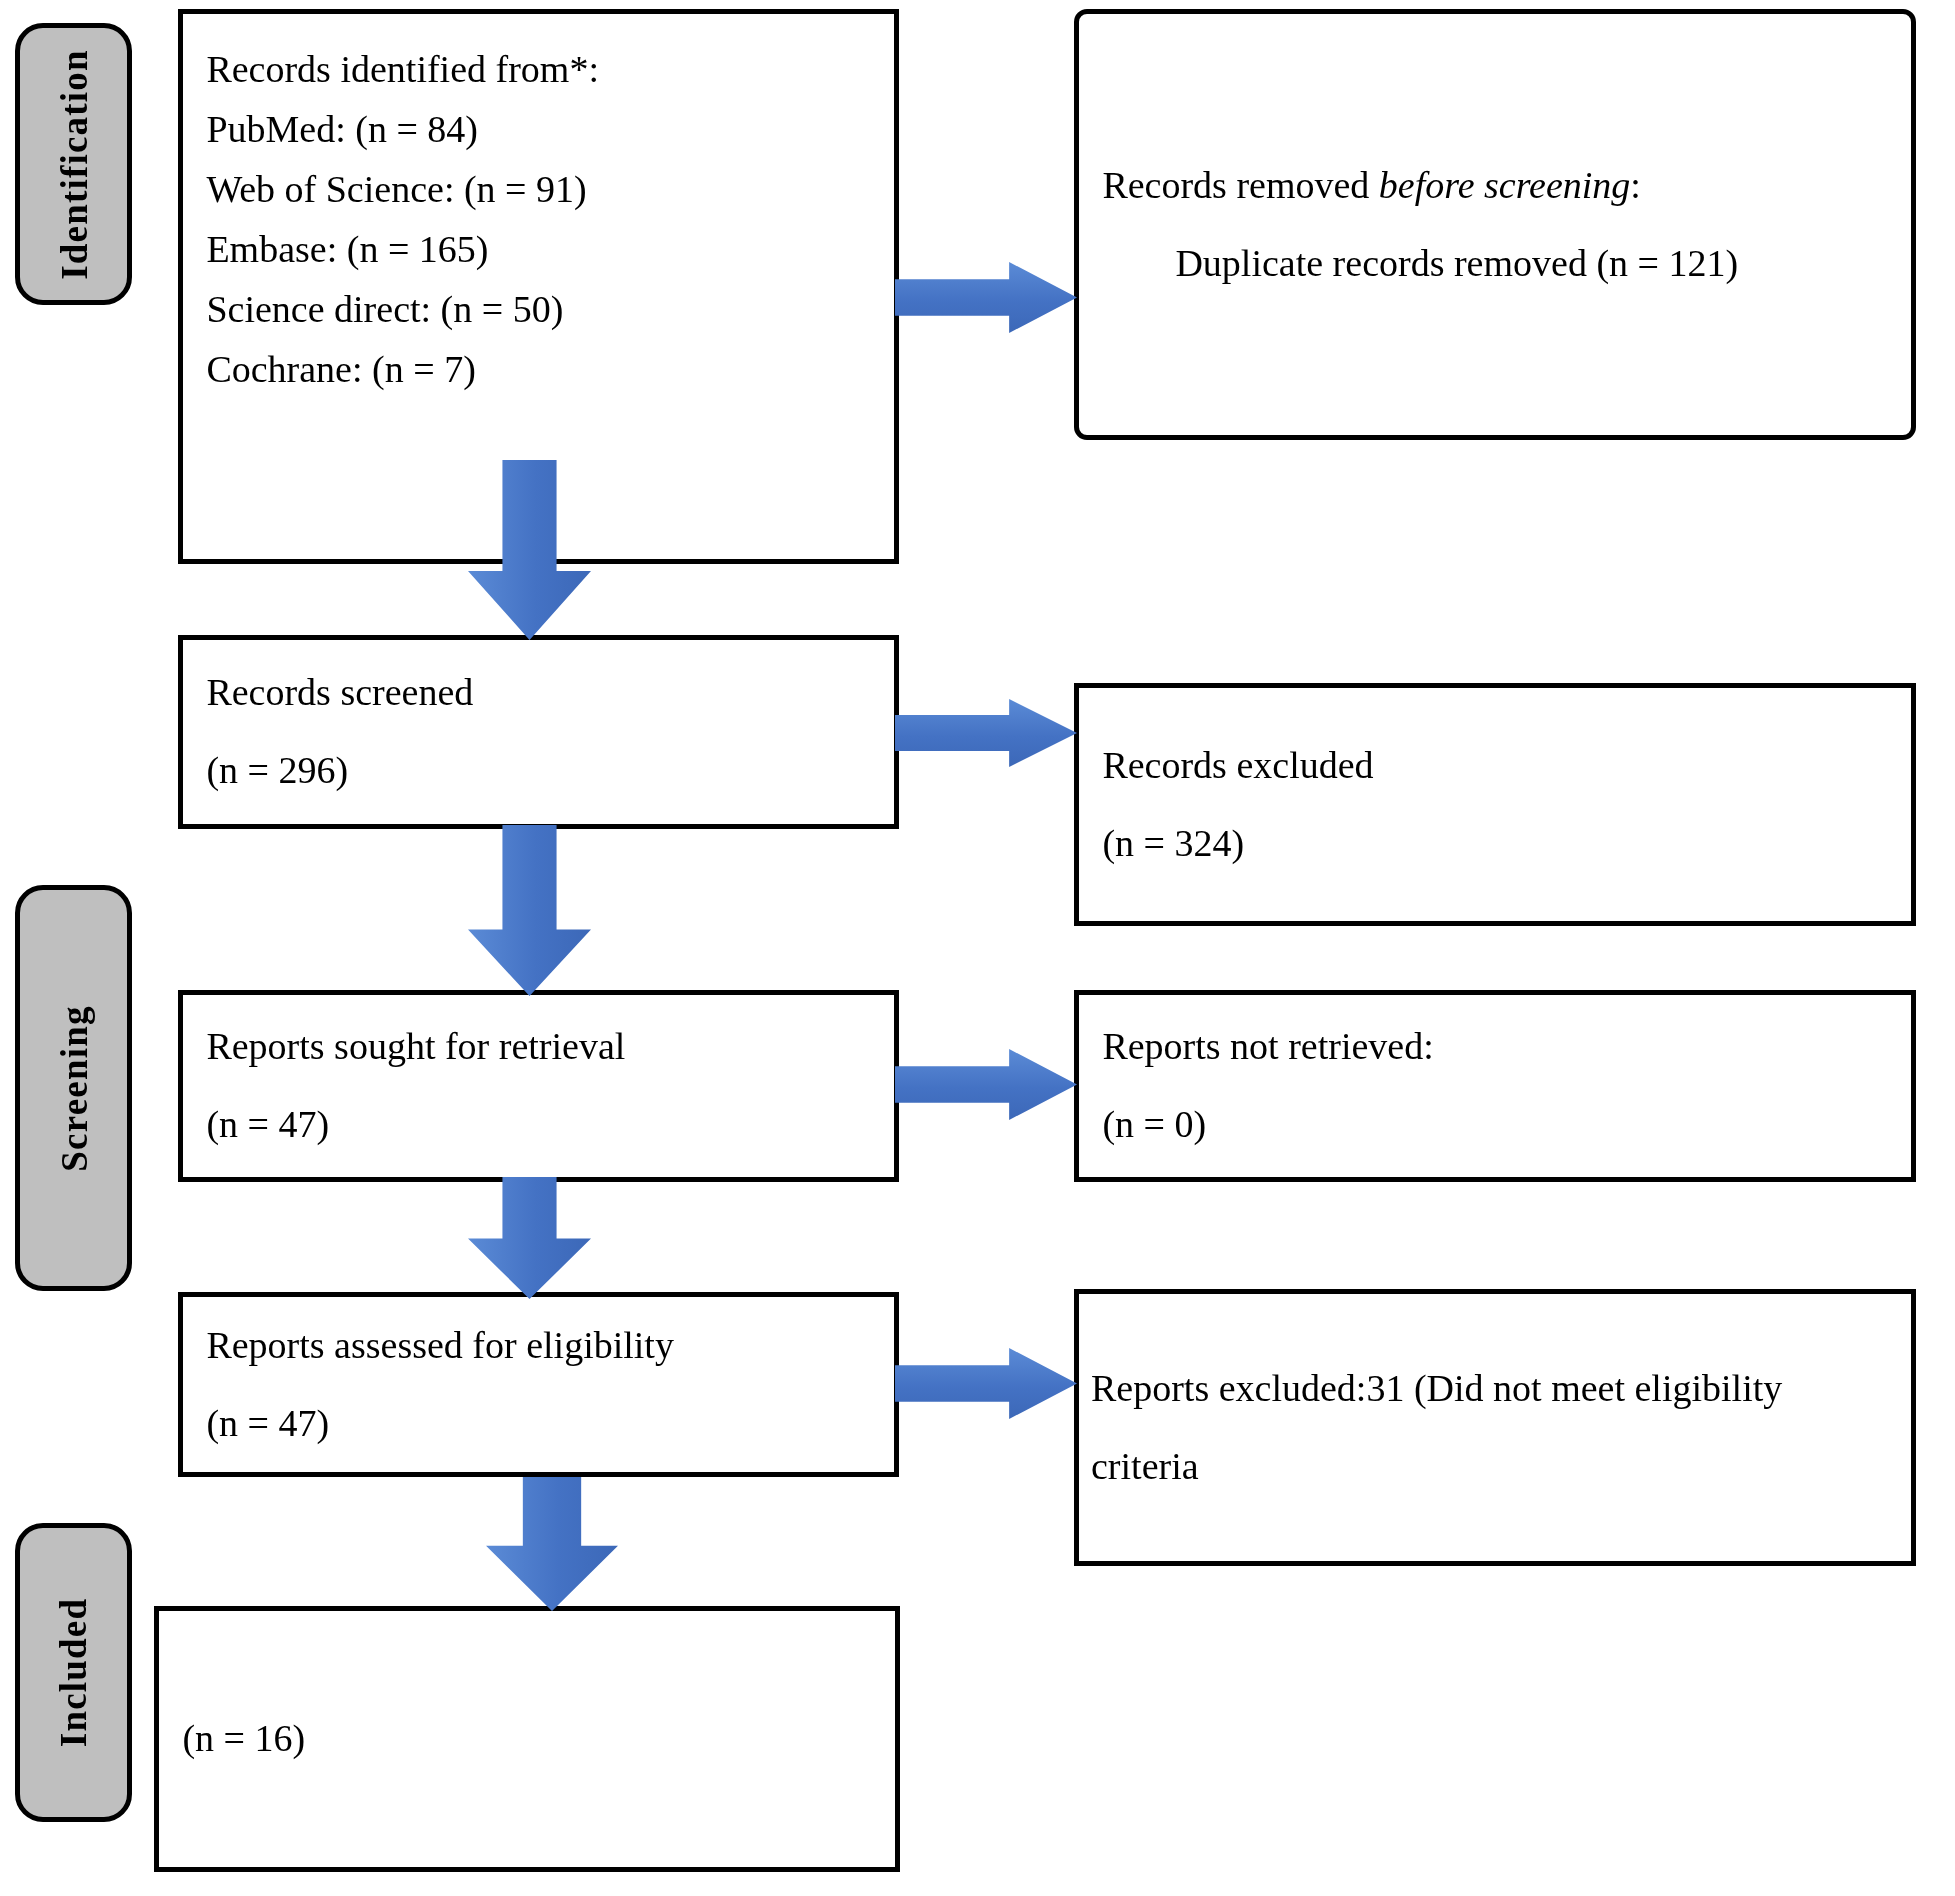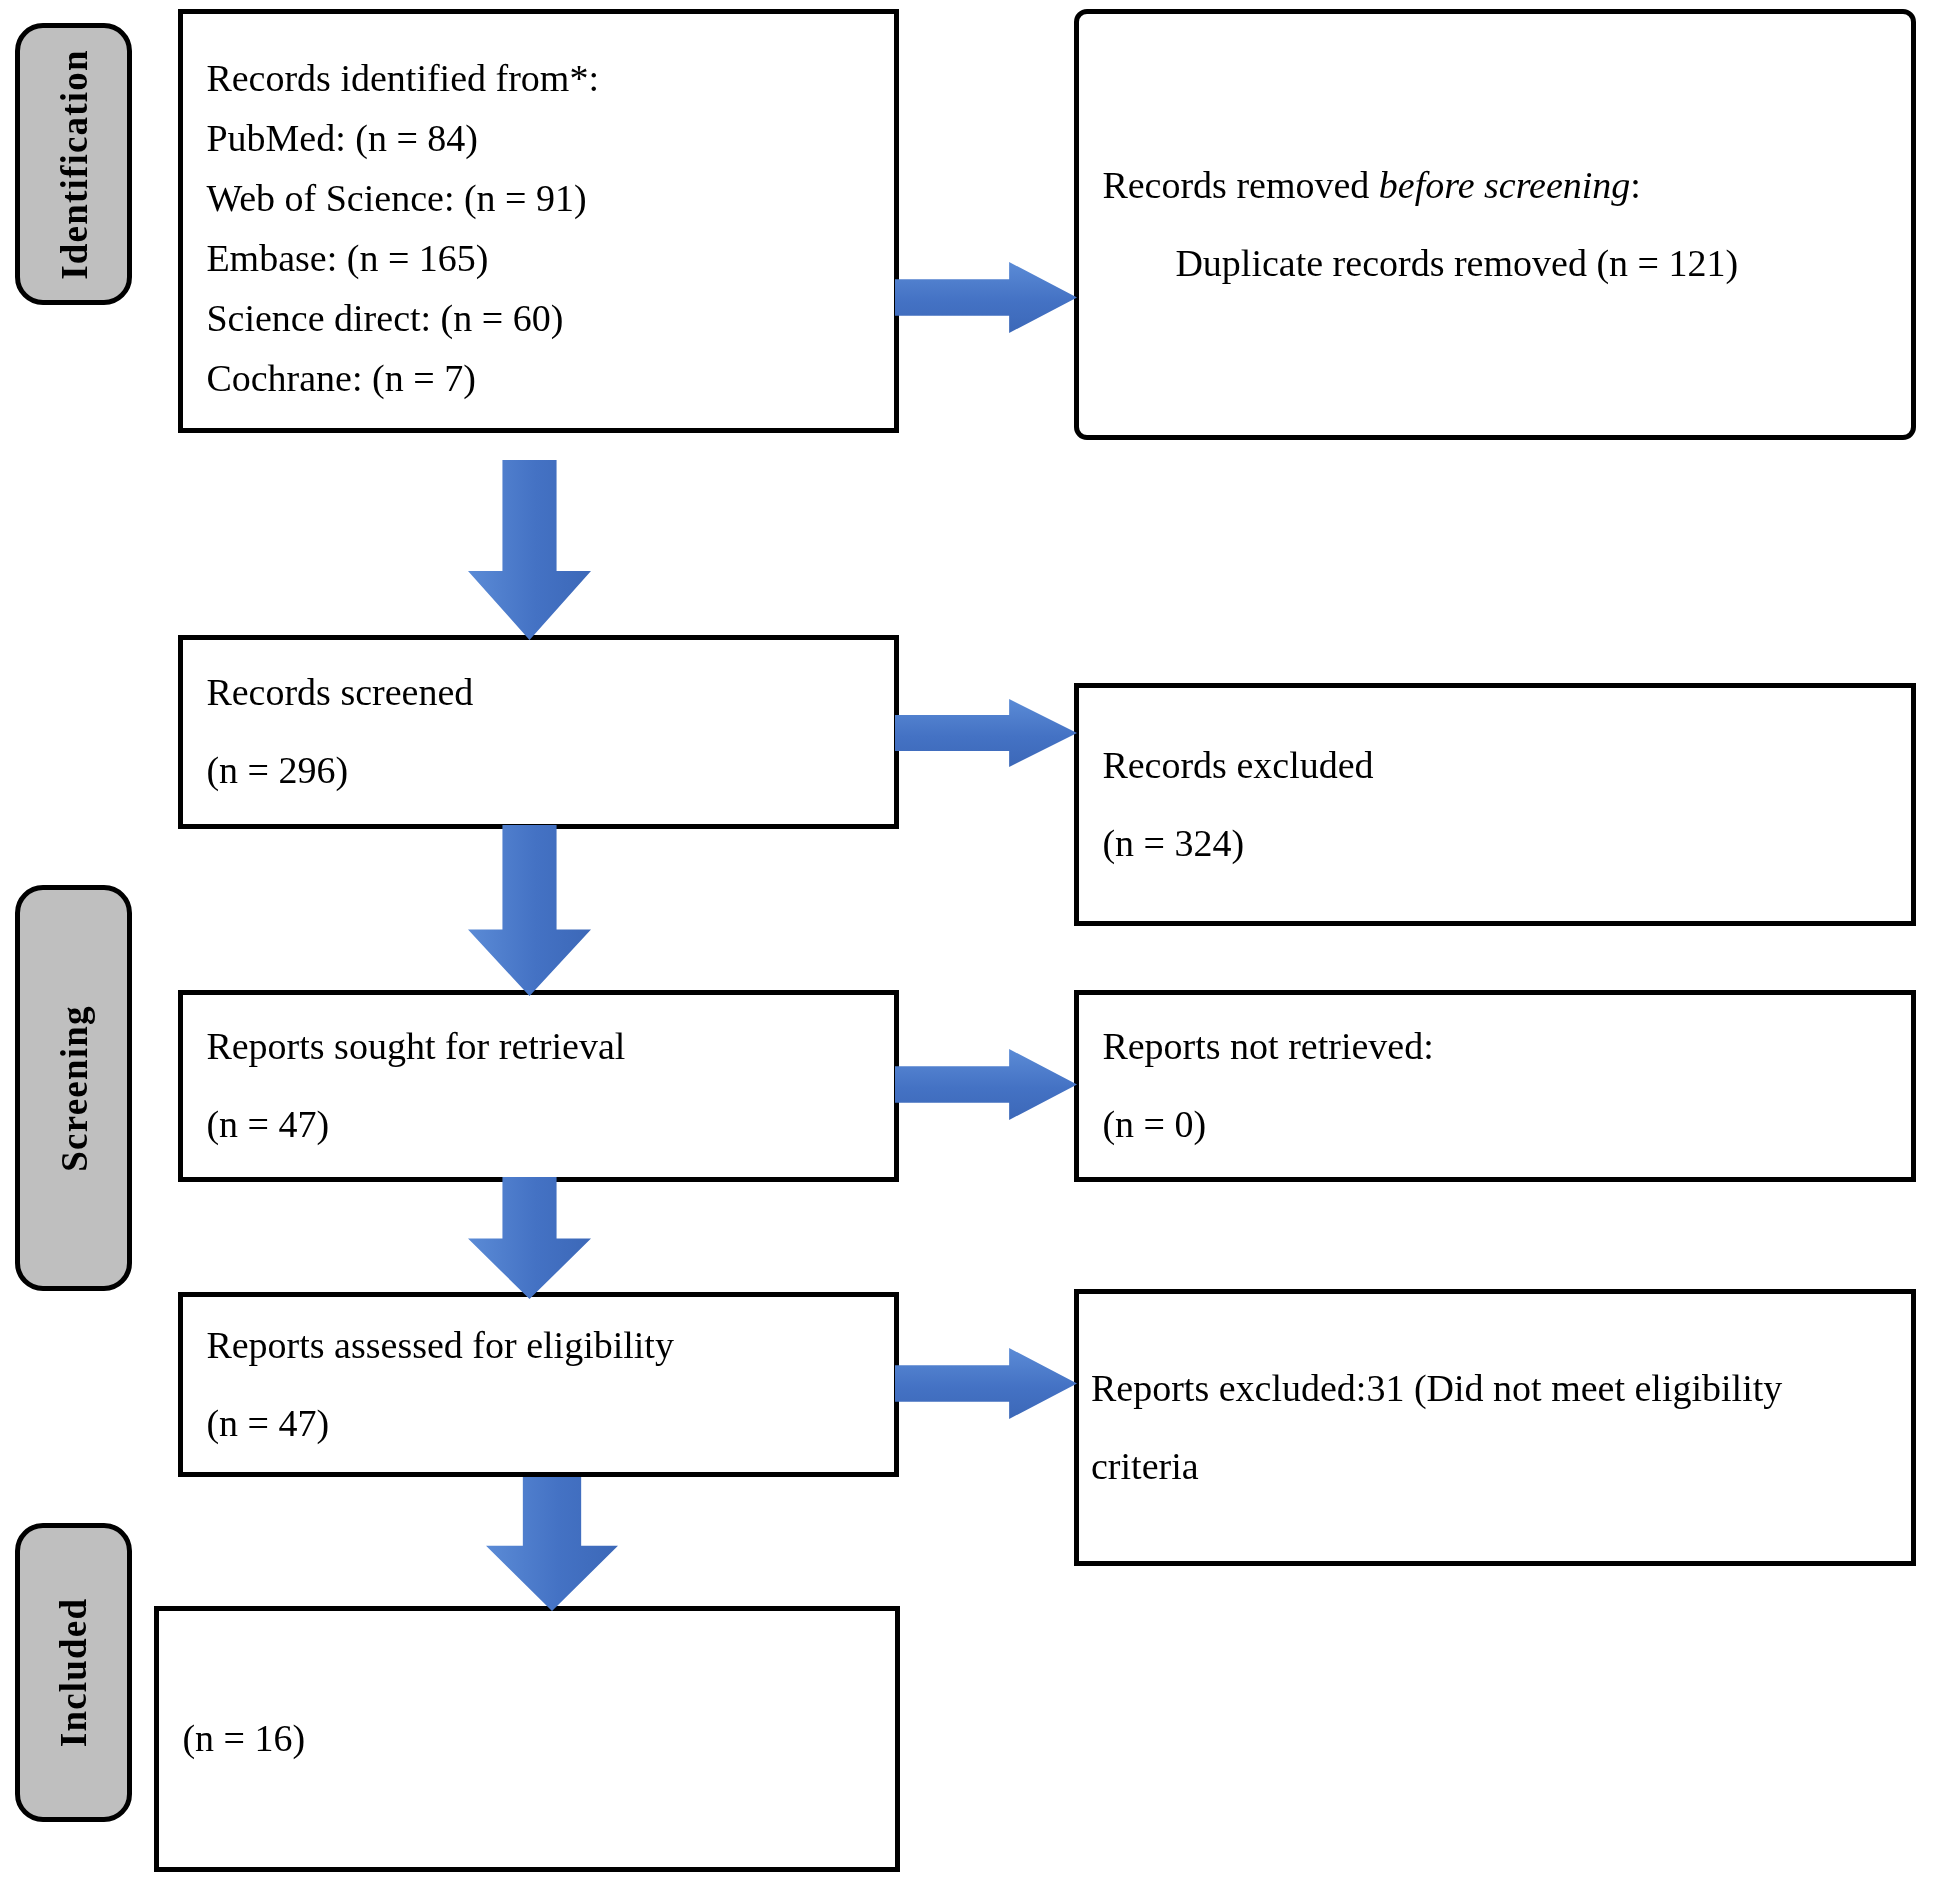--- a/index.html
+++ b/index.html
@@ -77,26 +77,26 @@
   </div>
 
   <div class="stage-pill" style="left:15.4px; top:885px; width:117px; height:406px;">
     <span class="stage-label">Screening</span>
   </div>
 
   <div class="stage-pill" style="left:15.4px; top:1523px; width:117px; height:299px;">
     <span class="stage-label">Included</span>
   </div>
 
-  <div class="flow-box tight" style="left:178px; top:9.2px; width:721px; height:424px; justify-content:center; padding-top:24.6px;">
+  <div class="flow-box tight" style="left:178px; top:9.2px; width:721px; height:555px; justify-content:flex-start; padding-top:24.6px;">
     <div class="line">Records identified from*:</div>
     <div class="line">PubMed: (n = 84)</div>
     <div class="line">Web of Science: (n = 91)</div>
     <div class="line">Embase: (n = 165)</div>
-    <div class="line">Science direct: (n = 60)</div>
+    <div class="line">Science direct: (n = 50)</div>
     <div class="line">Cochrane: (n = 7)</div>
   </div>
 
   <div class="flow-box loose" style="left:1074px; top:9.2px; width:842px; height:431px;border-radius:13px;">
     <div class="line">
       <span>Records removed </span><em>before screening</em><span>:</span>
     </div>
     <div class="line indent">Duplicate records removed (n = 121)</div>
   </div>
 

